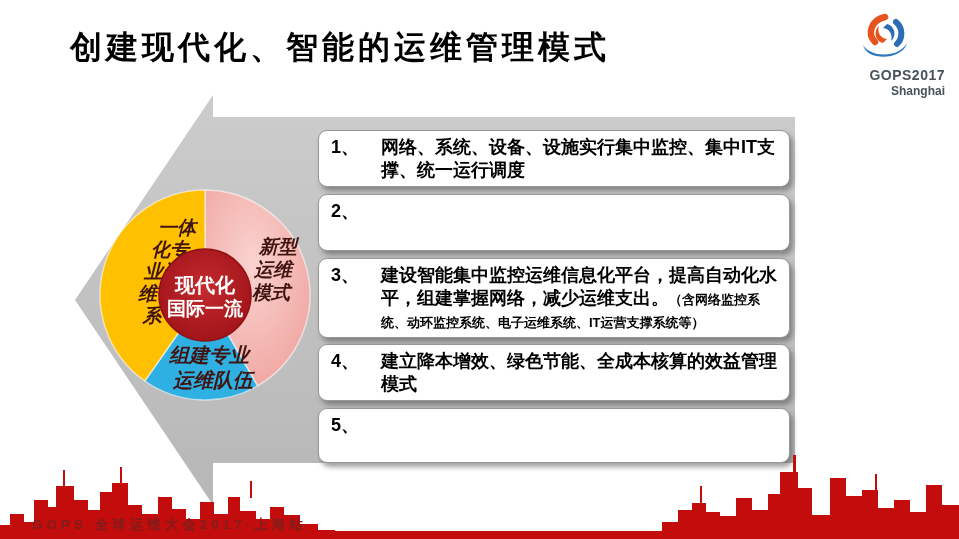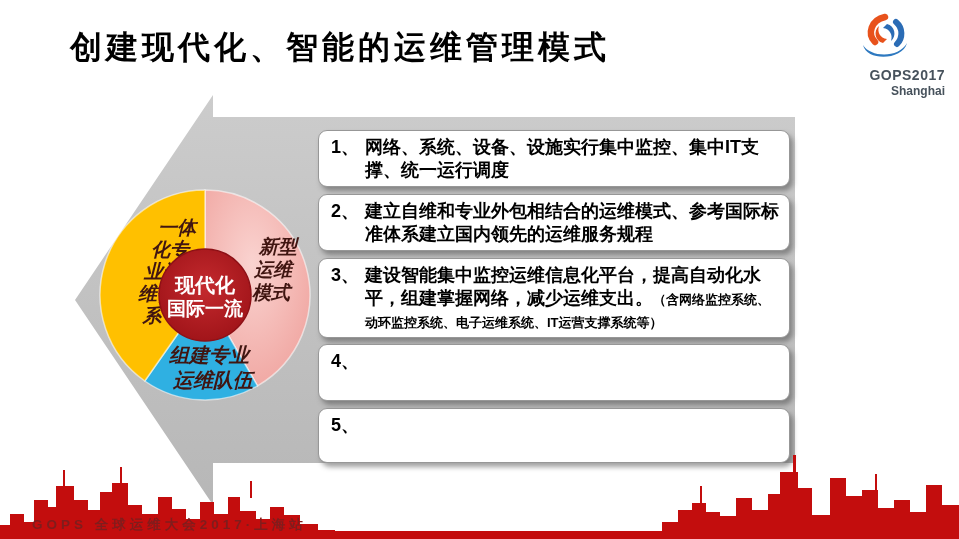--- a/index.html
+++ b/index.html
@@ -27,21 +27,21 @@
     box-shadow:3px 4px 5px rgba(70,70,70,.5);
     display:flex;align-items:flex-start;
     padding:5px 8px 3px 8px;box-sizing:border-box;z-index:2;
   }
   .b1{top:130px;height:57px;}
   .b2{top:194px;height:57px;}
   .b3{top:258px;height:80px;}
   .b4{top:344px;height:57px;}
   .b5{top:408px;height:55px;}
   .pnum{flex:none;width:34px;font-size:18px;font-weight:bold;line-height:23px;padding-left:4px;color:#000;}
-  .ptxt{flex:1;font-size:18px;font-weight:bold;line-height:23px;color:#000;}
+  .ptxt{flex:1;font-size:18px;font-weight:bold;line-height:23px;color:#000;margin-left:16px;}
   .pnote{font-size:13px;font-weight:bold;line-height:17px;}
   
   .footer-svg{position:absolute;left:0;bottom:0;z-index:3;}
   .footer-text{
     position:absolute;left:32px;bottom:5px;z-index:4;
     color:#7f1d1d;font-weight:bold;font-size:13.5px;letter-spacing:4px;white-space:nowrap;
   }
 </style>
 </head>
 <body>
@@ -110,30 +110,30 @@
     </g>
   </svg>
 
   <div class="pbox b1">
     <div class="pnum">1、</div>
     <div class="ptxt">网络、系统、设备、设施实行集中监控、集中IT支撑、统一运行调度</div>
   </div>
 
   <div class="pbox b2">
     <div class="pnum">2、</div>
-    <div class="ptxt">建立自维和专业外包相结合的运维模式、参考国际标准体系建立国内领先的运维服务规程</div>
   </div>
 
   <div class="pbox b3">
     <div class="pnum">3、</div>
     <div class="ptxt"><span>建设智能集中监控运维信息化平台，提高自动化水平，组建掌握网络，减少运维支出。</span><span class="pnote">（含网络监控系统、动环监控系统、电子运维系统、IT运营支撑系统等）</span></div>
   </div>
 
   <div class="pbox b4">
     <div class="pnum">4、</div>
+    <div class="ptxt">建立降本增效、绿色节能、全成本核算的效益管理模式</div>
   </div>
 
   <div class="pbox b5">
     <div class="pnum">5、</div>
   </div>
 
   <svg class="footer-svg" width="959" height="90" viewBox="0 449 959 90">
     <g fill="#C30D0D">
       <rect x="0" y="531" width="959" height="8"></rect>
       <path d="M0,539 L0,525 L10,525 L10,514 L24,514 L24,522 L34,522 L34,500 L48,500 L48,507 L56,507 L56,486 L74,486 L74,500 L88,500 L88,510 L100,510 L100,492 L112,492 L112,483 L128,483 L128,505 L142,505 L142,514 L158,514 L158,497 L172,497 L172,509 L186,509 L186,519 L200,519 L200,502 L214,502 L214,514 L228,514 L228,497 L240,497 L240,511 L256,511 L256,519 L270,519 L270,507 L284,507 L284,515 L300,515 L300,524 L318,524 L318,530 L335,530 L335,539 Z"></path>

